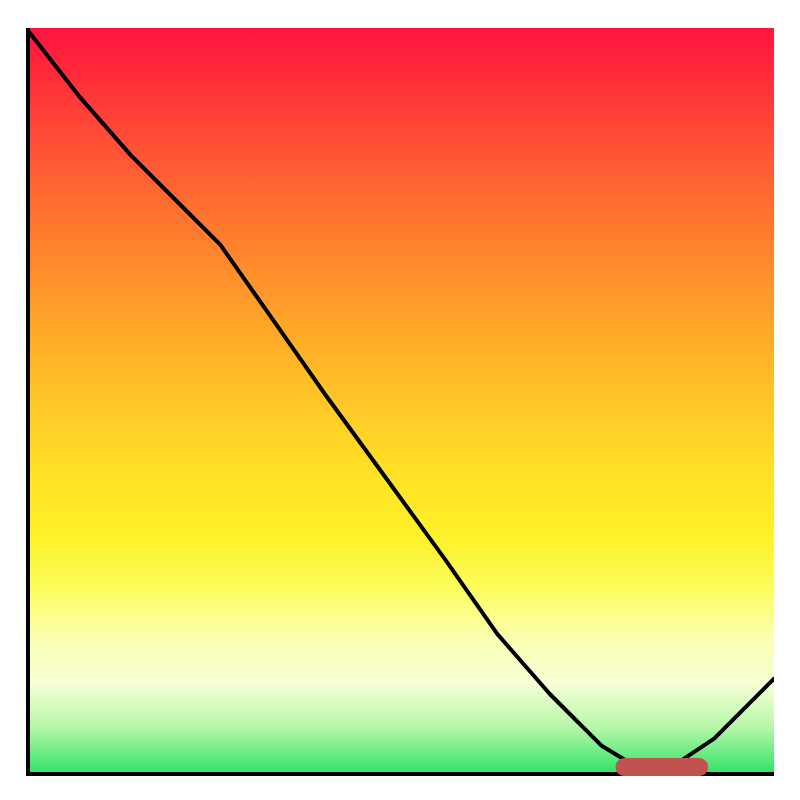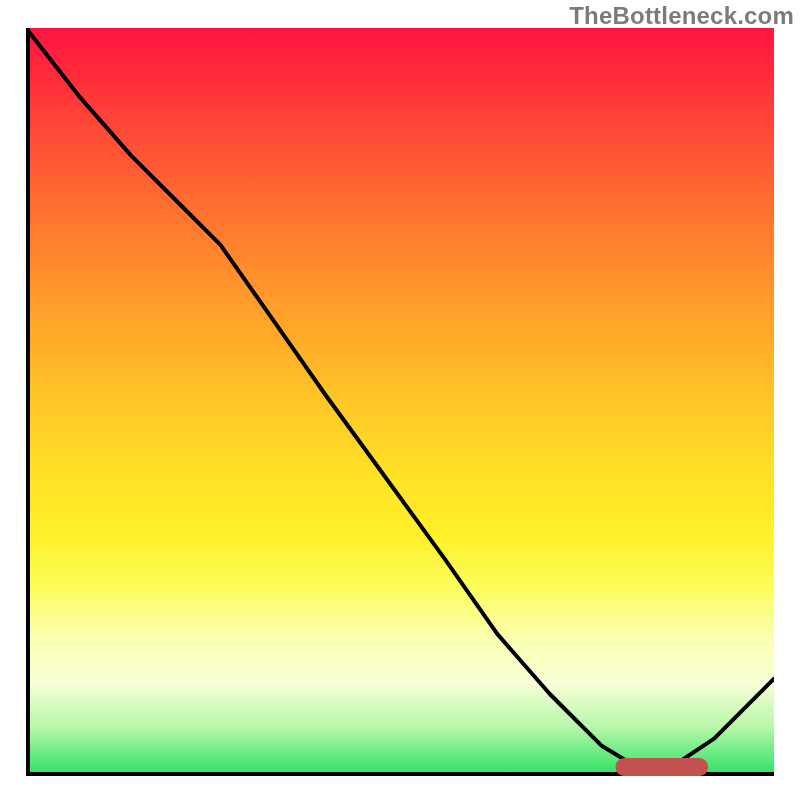--- a/index.html
+++ b/index.html
@@ -71,21 +71,20 @@
     stroke: #c1524e;
     stroke-width: 18;
     stroke-linecap: round;
   }
 </style>
 </head>
 <body>
 
 <div class="stage">
 
-  <div class="watermark">TheBottleneck.com</div>
 
   <div class="plot-area"></div>
 
   <svg class="overlay" viewBox="0 0 100 100" preserveAspectRatio="none">
     <polyline class="curve" vector-effect="non-scaling-stroke" points="0.00,0.00 7.00,9.00 14.00,17.00 21.00,24.00 26.00,29.00 33.00,39.00 40.00,49.00 48.00,60.00 56.00,71.00 63.00,81.00 70.00,89.00 77.00,96.00 82.00,99.00 86.00,99.00 92.00,95.00 100.00,87.00"></polyline>
     <line class="marker" vector-effect="non-scaling-stroke" x1="80" y1="98.8" x2="90" y2="98.8"></line>
   </svg>
 
 </div>
 

